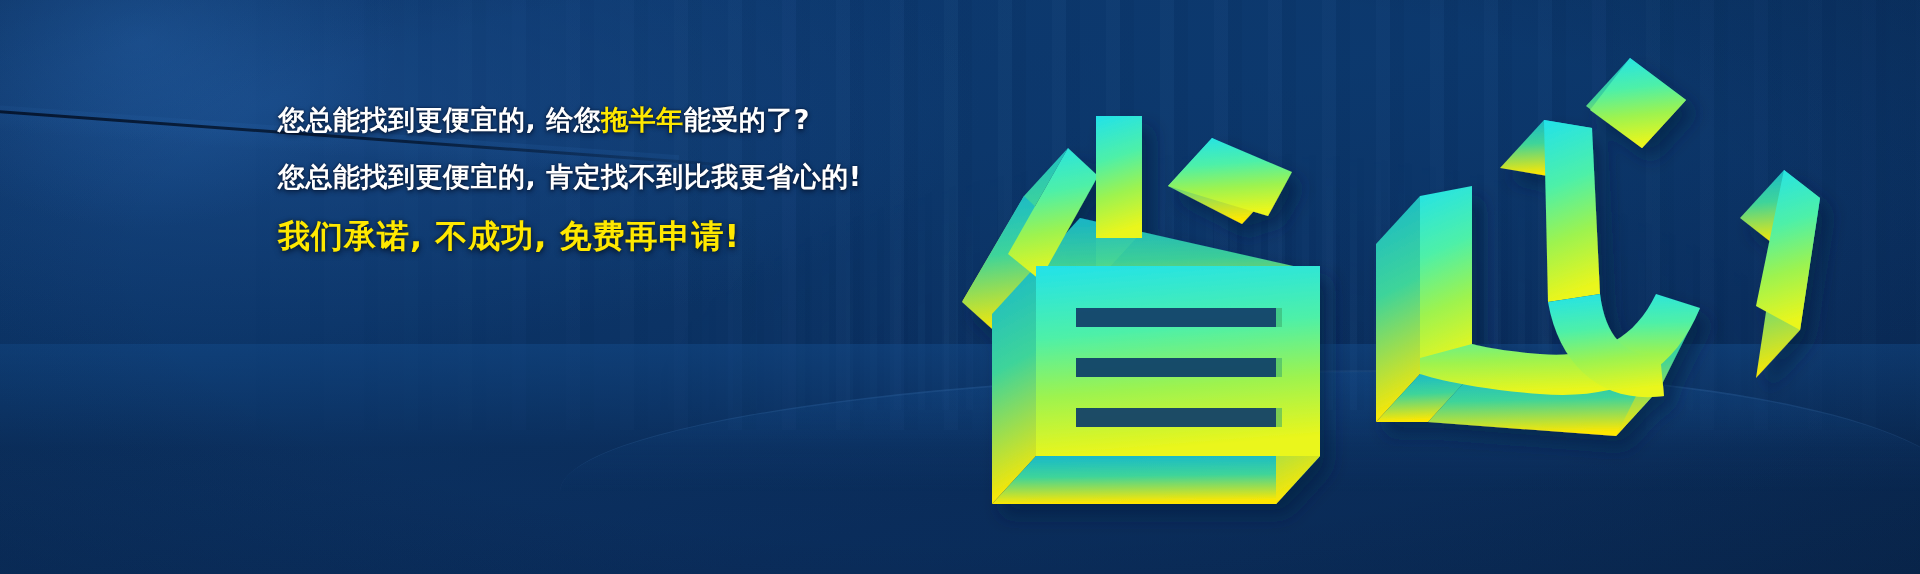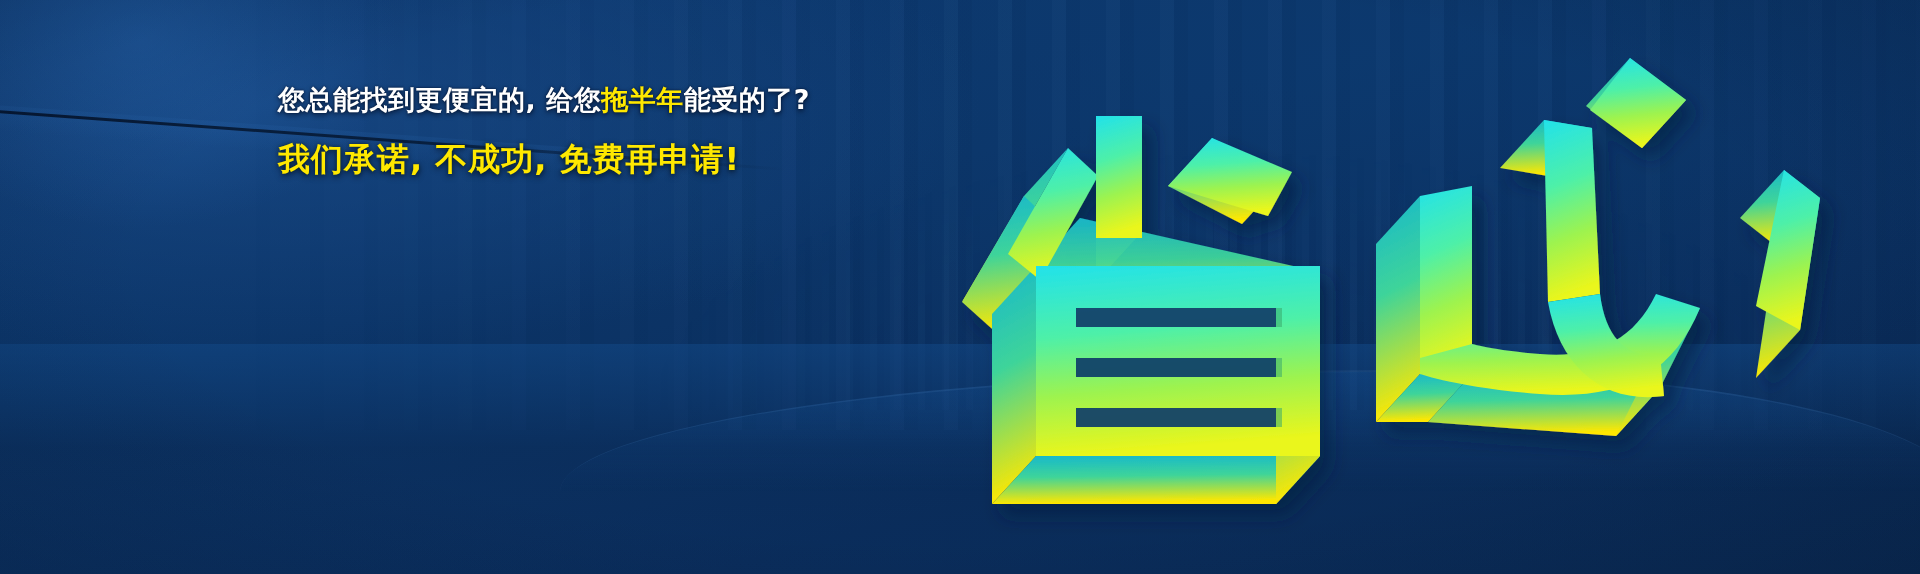--- a/index.html
+++ b/index.html
@@ -115,20 +115,21 @@
     font-size: 27px;
     font-weight: bold;
     color: #ffffff;
     letter-spacing: 0.5px;
     line-height: 1;
     margin-bottom: 30px;
     white-space: nowrap;
     text-shadow:
       0 2px 5px rgba(0,10,28,0.75),
       0 0 2px rgba(0,18,48,0.9);
+    margin-top: 20px;
   }
   .line:last-child { margin-bottom: 0; }
   .hl {
     color: #ffe800;
   }
   .line-promise {
     color: #ffe800;
     font-size: 32px;
     letter-spacing: 1px;
     text-shadow:
@@ -162,20 +163,23 @@
   <div class="bg-vign"></div>
 
   <div class="copy">
 
     <div class="line">
       <span>您总能找到更便宜的, 给您</span><span class="hl">拖半年</span><span>能受的了?</span>
     </div>
 
 
 
+    <div class="line">
+      <span>您总能找到更便宜的, 肯定找不到比我更省心的!</span>
+    </div>
 
     <div class="line line-promise">
       <span>我们承诺, 不成功, 免费再申请!</span>
     </div>
 
   </div>
 
   <div class="hero">
     <svg viewBox="0 0 1010 400" preserveAspectRatio="none">
       <defs>

